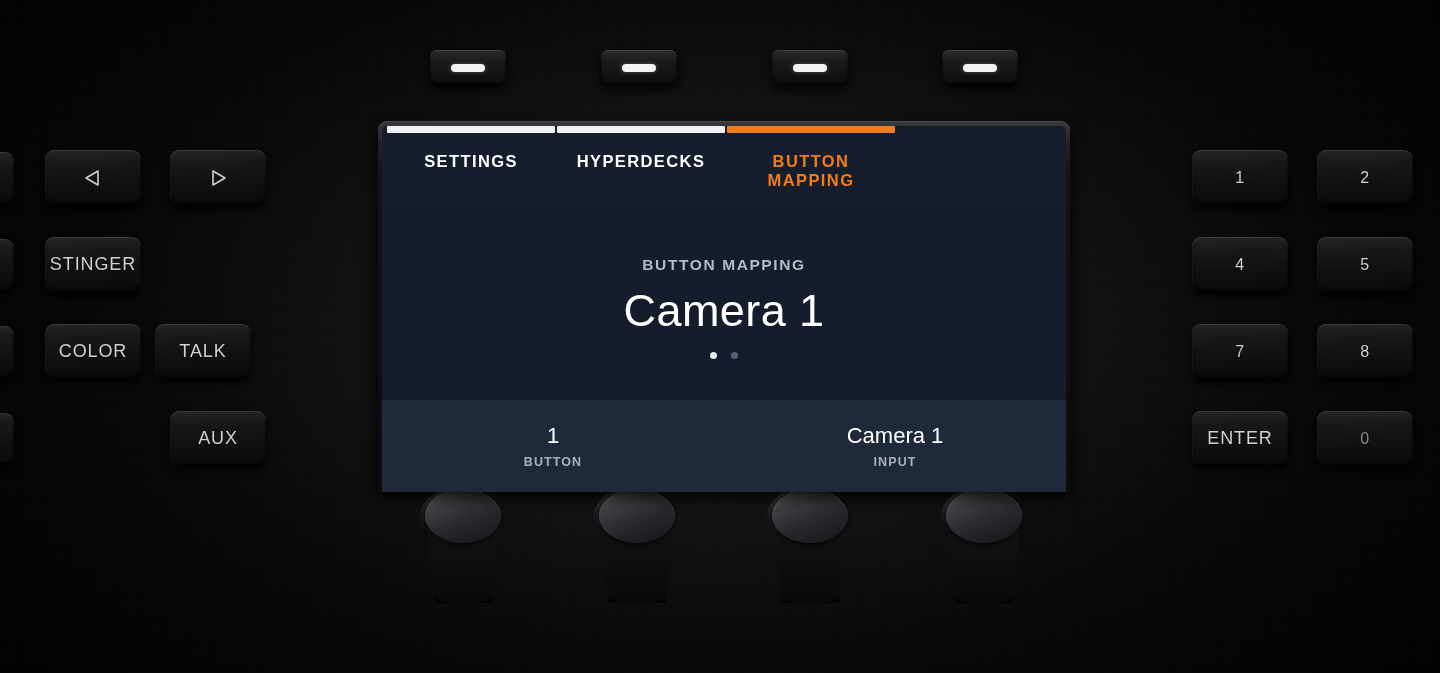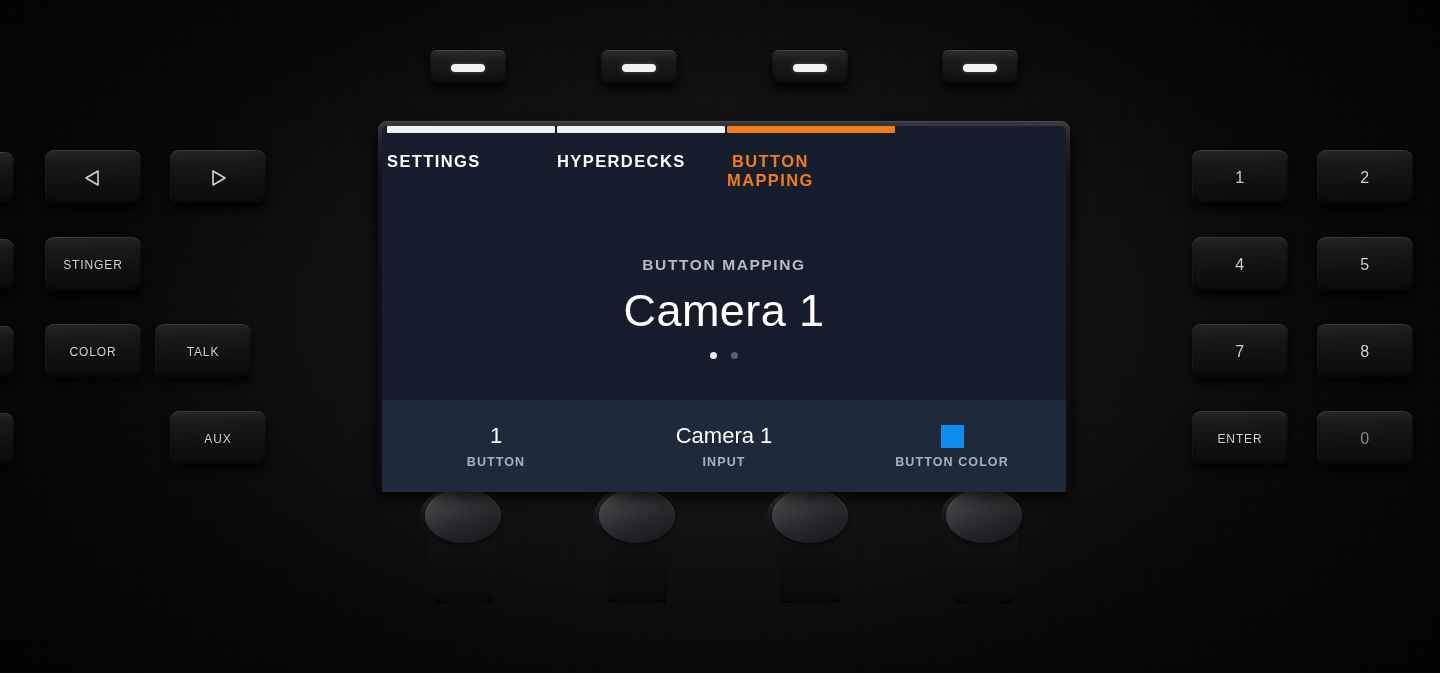--- a/index.html
+++ b/index.html
@@ -53,21 +53,21 @@
       inset 0 -2px 3px rgba(0,0,0,0.85),
       0 4px 7px rgba(0,0,0,0.85),
       0 1px 0 rgba(255,255,255,0.025);
     display: flex;
     align-items: center;
     justify-content: center;
     z-index: 3;
   }
   .key .klabel {
     color: #d2d2d4;
-    font-size: 12px;
+    font-size: 18px;
     letter-spacing: 0.9px;
     font-weight: 400;
     text-shadow: 0 1px 1px rgba(0,0,0,0.9);
     user-select: none;
   }
   .key.dim .klabel { color: #8d8d90; }
   .key.num .klabel { font-size: 16px; letter-spacing: 0.5px; }
 
   
   .key svg { display: block; }
@@ -129,21 +129,21 @@
     height: 82px;
     flex: 0 0 auto;
     background: #161e2e;
   }
   .tab {
     position: absolute;
     top: 0;
     height: 82px;
     display: flex;
     flex-direction: column;
-    align-items: flex-start;
+    align-items: center;
   }
   .tab .underline {
     height: 7px;
     width: 100%;
     background: #eef1f5;
     border-radius: 1px;
   }
   .tab.active .underline { background: #f07d1a; }
   .tab .tablabel {
     margin-top: 19px;
@@ -406,24 +406,18 @@
 
       <div id="lcd-footer">
         <div class="param">
           <div class="pvalue">1</div>
           <div class="plabel">BUTTON</div>
         </div>
         <div class="param">
           <div class="pvalue">Camera 1</div>
           <div class="plabel">INPUT</div>
         </div>
-        <div class="param">
-          <div class="pvalue">
-            <span class="swatch" style="background: rgb(11, 142, 240);"></span>
-          </div>
-          <div class="plabel">BUTTON COLOR</div>
-        </div>
       </div>
 
     </div>
   </div>
 
 </div>
 
 </body></html>

